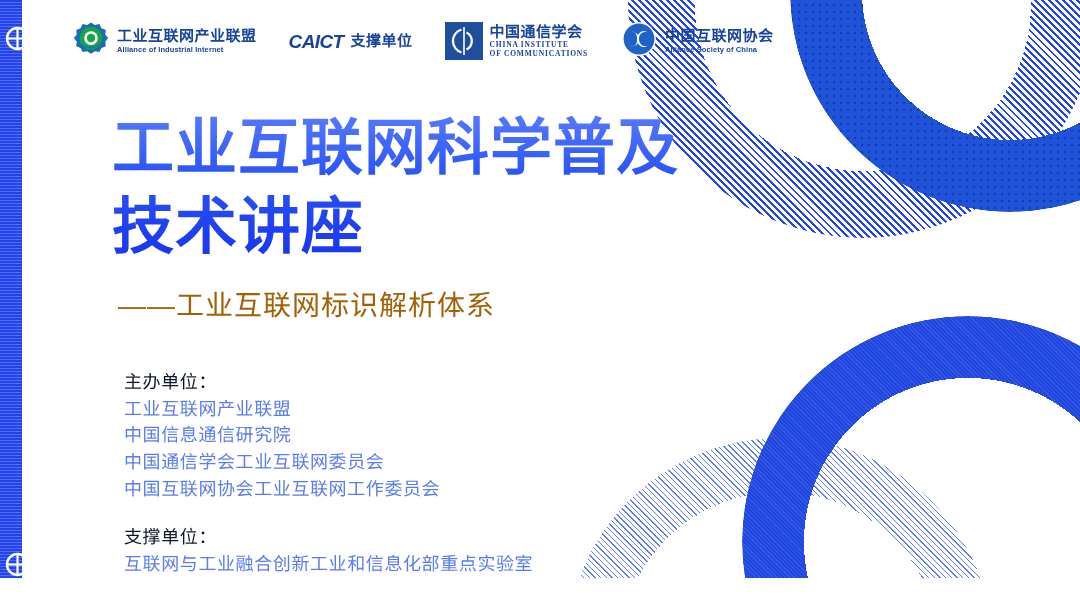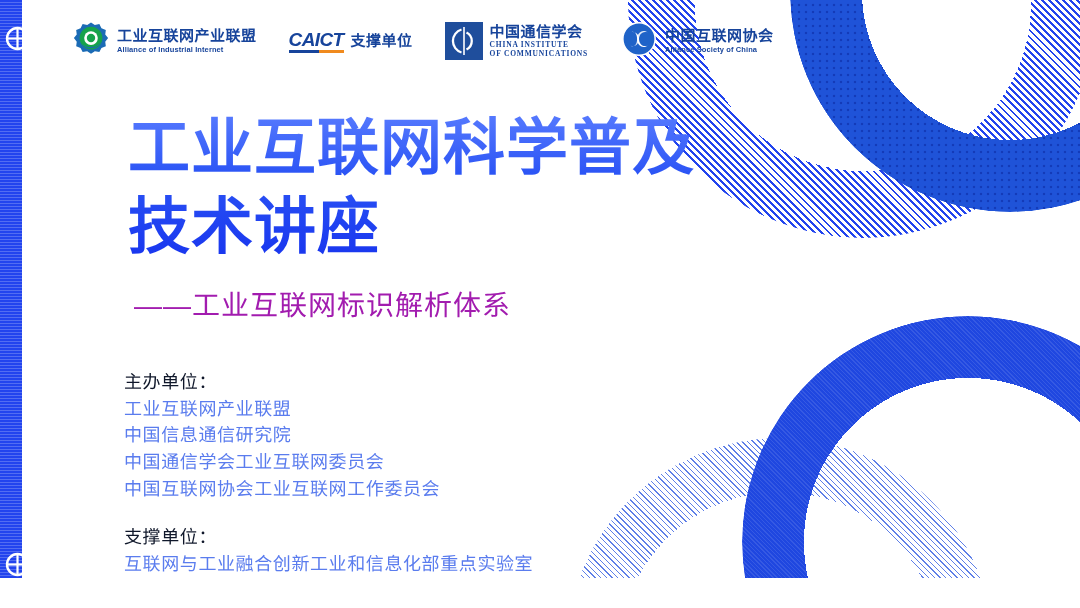--- a/index.html
+++ b/index.html
@@ -158,21 +158,21 @@
     font-size: 7.5px;
     font-weight: bold;
     color: #17449b;
     letter-spacing: 0.1px;
     line-height: 1.2;
     white-space: nowrap;
   }
   .logo-en.serif { font-family: "Liberation Serif", serif; letter-spacing: 0.8px; }
 
   .caict-wrap { display: flex; align-items: center; gap: 7px; }
-  .caict-mark { display: flex; flex-direction: column; align-items: flex-end; }
+  .caict-mark { display: flex; flex-direction: row; align-items: flex-end; }
   .caict-word {
     font-size: 19px;
     font-weight: bold;
     font-style: italic;
     color: #17449b;
     letter-spacing: -0.6px;
     line-height: 1;
   }
   .caict-rule { display: flex; width: 100%; height: 3px; margin-top: 1px; }
   .caict-rule i { display: block; height: 100%; }
@@ -182,42 +182,42 @@
   .cic-badge {
     width: 38px; height: 38px;
     background: #1f4e9c;
     display: flex; align-items: center; justify-content: center;
     flex: none;
   }
 
   
   .title-block {
     position: absolute;
-    left: 128px;
+    left: 112px;
     top: 108px;
     z-index: 8;
   }
   .main-title {
     margin: 0;
     font-size: 62px;
     font-weight: bold;
     line-height: 1.28;
     letter-spacing: 1px;
     background: linear-gradient(to bottom, #5a7dff 0%, #2b54f5 42%, #1733ee 100%);
     -webkit-background-clip: text;
     background-clip: text;
     color: transparent;
     -webkit-text-fill-color: transparent;
     white-space: pre-line;
   }
   .sub-title {
     margin: 22px 0 0 6px;
     font-size: 28px;
     font-weight: normal;
-    color: #a21caf;
+    color: #a16207;
     letter-spacing: 1px;
     line-height: 1.2;
   }
 
   
   .credits {
     position: absolute;
     left: 124px;
     top: 369px;
     z-index: 8;

